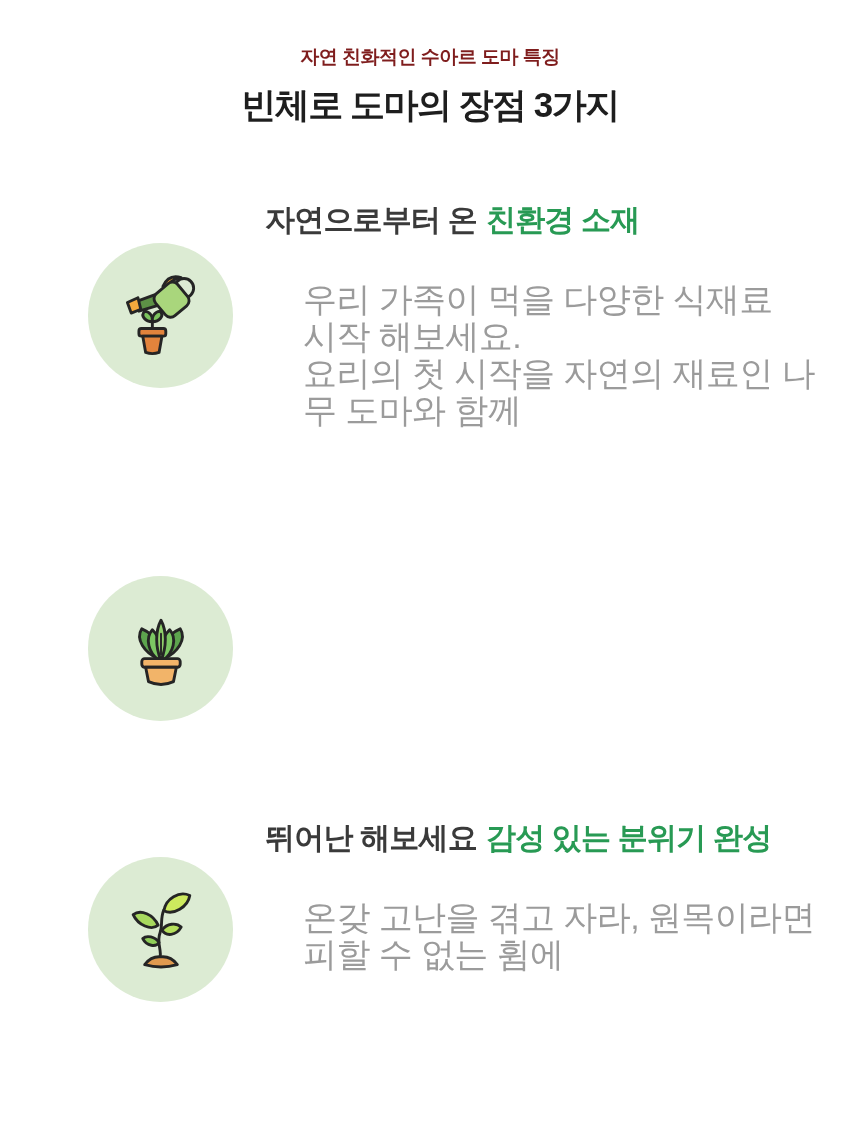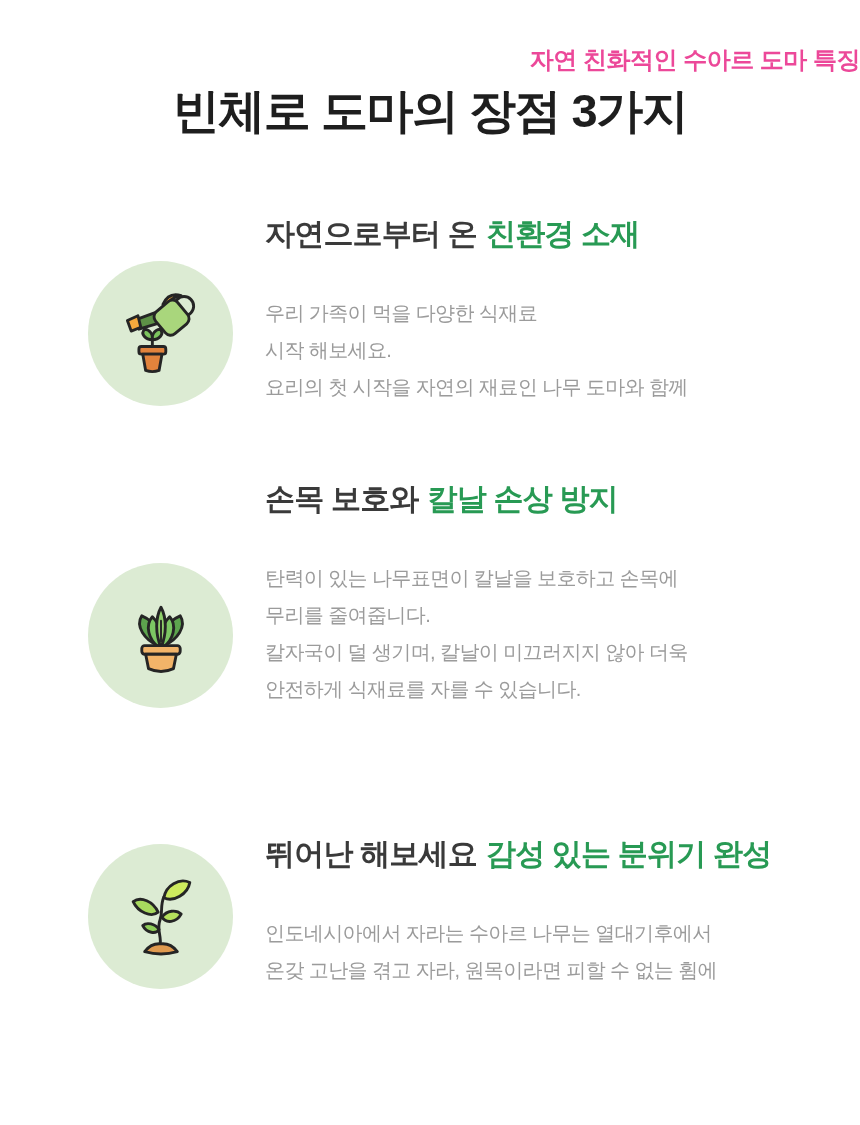--- a/index.html
+++ b/index.html
@@ -6,37 +6,36 @@
   html, body { background: #ffffff; }
   body {
     width: 860px;
     height: 1125px;
     overflow: hidden;
     font-family: "Liberation Sans", "DejaVu Sans", sans-serif;
     position: relative;
   }
   .header { text-align: center; padding-top: 44px; }
   .subtitle {
-    font-size: 24px;
+    font-size: 19px;
     font-weight: 700;
-    color: #ec4899;
+    color: #7f1d1d;
     letter-spacing: -0.5px;
-    text-align: right;
   }
   .title {
-    margin-top: 4px;
-    font-size: 47px;
+    margin-top: 12px;
+    font-size: 35px;
     font-weight: 800;
     color: #1e1e1e;
     letter-spacing: -1.5px;
   }
   .section {
     display: flex;
     flex-direction: row;
-    align-items: flex-end;
+    align-items: flex-start;
   }
   .section.s1 { margin-top: 74px; }
   .section.s2 { margin-top: 76px; }
   .section.s3 { margin-top: 100px; }
   .icon-col {
     width: 265px;
     flex: 0 0 265px;
   }
   .icon-circle {
     width: 145px;
@@ -64,24 +63,25 @@
     color: #3a3a3a;
     white-space: nowrap;
   }
   .heading-green {
     color: #289a54;
     margin-left: 9px;
   }
   .s3 .heading-green { }
   .section-body {
     margin-top: 45px;
-    font-size: 20px;
+    font-size: 34px;
     line-height: 37px;
     color: #9b9b9b;
     letter-spacing: -0.6px;
+    margin-left: 38px;
   }
   .icon-svg { width: 96px; height: 96px; }
 </style>
 </head>
 <body>
 
 <div class="header">
   <div class="subtitle">자연 친화적인 수아르 도마 특징</div>
   <div class="title">빈체로 도마의 장점 3가지</div>
 </div>
@@ -141,31 +141,20 @@
           <path d="M50 62 C44 48 44 31 50 20 C56 31 56 48 50 62 Z" fill="#8fd06a"></path>
           <path d="M50 56 L50 34" fill="none" stroke-width="2"></path>
 
           <rect x="30" y="60" width="40" height="9" rx="3" fill="#f2b469"></rect>
 
           <path d="M34 69 L66 69 L63 84 Q50 90 37 84 Z" fill="#f2b469"></path>
         </g>
       </svg>
     </div>
   </div>
-  <div class="text-col">
-    <div class="section-heading">
-      <span>손목 보호와</span><span class="heading-green">칼날 손상 방지</span>
-    </div>
-    <div class="section-body">
-      <div>탄력이 있는 나무표면이 칼날을 보호하고 손목에</div>
-      <div>무리를 줄여줍니다.</div>
-      <div>칼자국이 덜 생기며, 칼날이 미끄러지지 않아 더욱</div>
-      <div>안전하게 식재료를 자를 수 있습니다.</div>
-    </div>
-  </div>
 </div>
 
 <div class="section s3">
   <div class="icon-col">
     <div class="icon-circle">
       <svg class="icon-svg" viewBox="0 0 100 100">
         <g stroke="#252525" stroke-width="3" stroke-linejoin="round" stroke-linecap="round">
 
           <path d="M49 80 C51 70 45 63 49 53 C52 45 49 38 53 29" fill="none"></path>
 
@@ -180,18 +169,17 @@
           <path d="M33 86 Q40 77 50 78 Q60 77 67 86 Q50 91 33 86 Z" fill="#e09a4f"></path>
         </g>
       </svg>
     </div>
   </div>
   <div class="text-col">
     <div class="section-heading">
       <span>뛰어난 해보세요</span><span class="heading-green">감성 있는 분위기 완성</span>
     </div>
     <div class="section-body">
-      <div>인도네시아에서 자라는 수아르 나무는 열대기후에서</div>
       <div>온갖 고난을 겪고 자라, 원목이라면 피할 수 없는 휨에</div>
 
     </div>
   </div>
 </div>
 
 </body></html>

